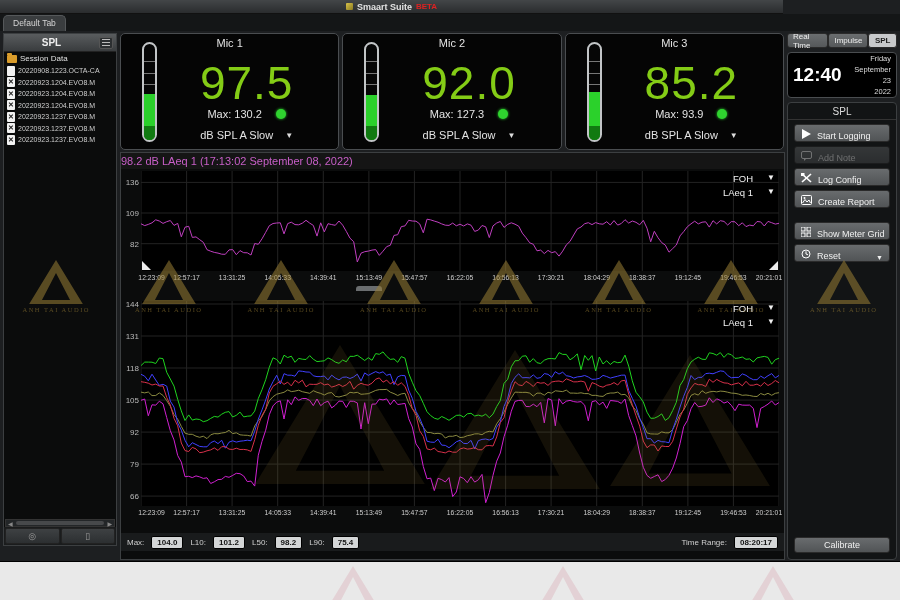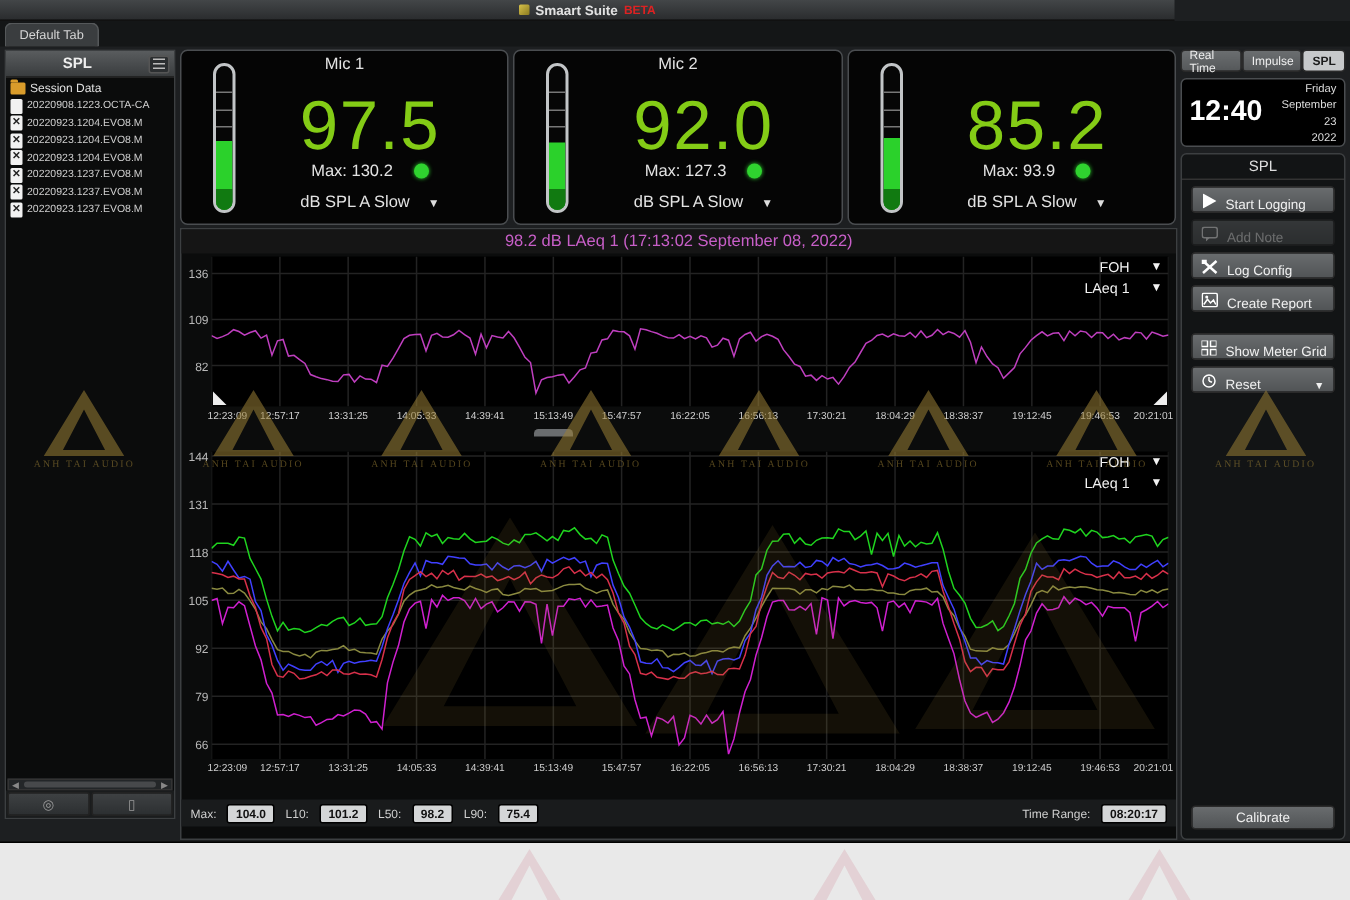--- a/index.html
+++ b/index.html
@@ -87,21 +87,21 @@
   .rp-btn .dd { margin-left:auto; font-size:7px; }
   .rp-spacer { flex:1; }
   .calibrate { height:16px; margin:0 6px 6px 6px; background:linear-gradient(#696c6e,#515456);
     border:1px solid #2a2a2a; border-radius:3px; color:#f0f0f0; font-size:9px;
     display:flex; align-items:center; justify-content:center; }
 
   
   .chartpanel { position:absolute; left:120px; top:152px; width:665px; height:408px;
     background:#0b0c0c; border:1px solid #3c3f41; }
   .chart-title { position:absolute; left:0; top:0; width:100%; height:16px; background:#151515;
-    text-align:center; color:#c85fc8; font-size:11px; line-height:16px; }
+    color:#c85fc8; font-size:11px; line-height:16px; }
   .plot { position:absolute; background:#000; }
   .plot svg { position:absolute; left:0; top:0; }
   .ylabel { position:absolute; width:17px; text-align:right; color:#b9b9b9; font-size:8px; }
   .xaxis { position:absolute; height:11px; }
   .xaxis span { position:absolute; transform:translateX(-50%); color:#cfcfcf; font-size:6.8px; white-space:nowrap; }
   .selectors { position:absolute; right:4px; top:2px; text-align:right; }
   .selectors .sel { color:#f2f2f2; font-size:9.5px; margin-bottom:3px; display:flex; justify-content:flex-end; gap:14px; }
   .selectors .dd { font-size:8px; }
   .handle { position:absolute; width:0; height:0; }
   .handle.left { left:1px; bottom:1px; border-bottom:9px solid #eee; border-right:9px solid transparent; }
@@ -232,20 +232,21 @@
           <div class="maxrow">
             <span class="mx">Max: 127.3</span>
             <span class="dot"></span>
           </div>
           <div class="moderow">
             <span>dB SPL A Slow</span>
             <span class="dd">▼</span>
           </div>
         </div>
         <div class="mic">
+          <div class="name">Mic 3</div>
           <div class="meter">
             <span class="tick" style="top:18%"></span>
             <span class="tick" style="top:30%"></span>
             <span class="tick" style="top:42%"></span>
             <div class="fill" style="height:50%">
               <div class="dark"></div>
             </div>
           </div>
           <div class="value">85.2</div>
           <div class="maxrow">

